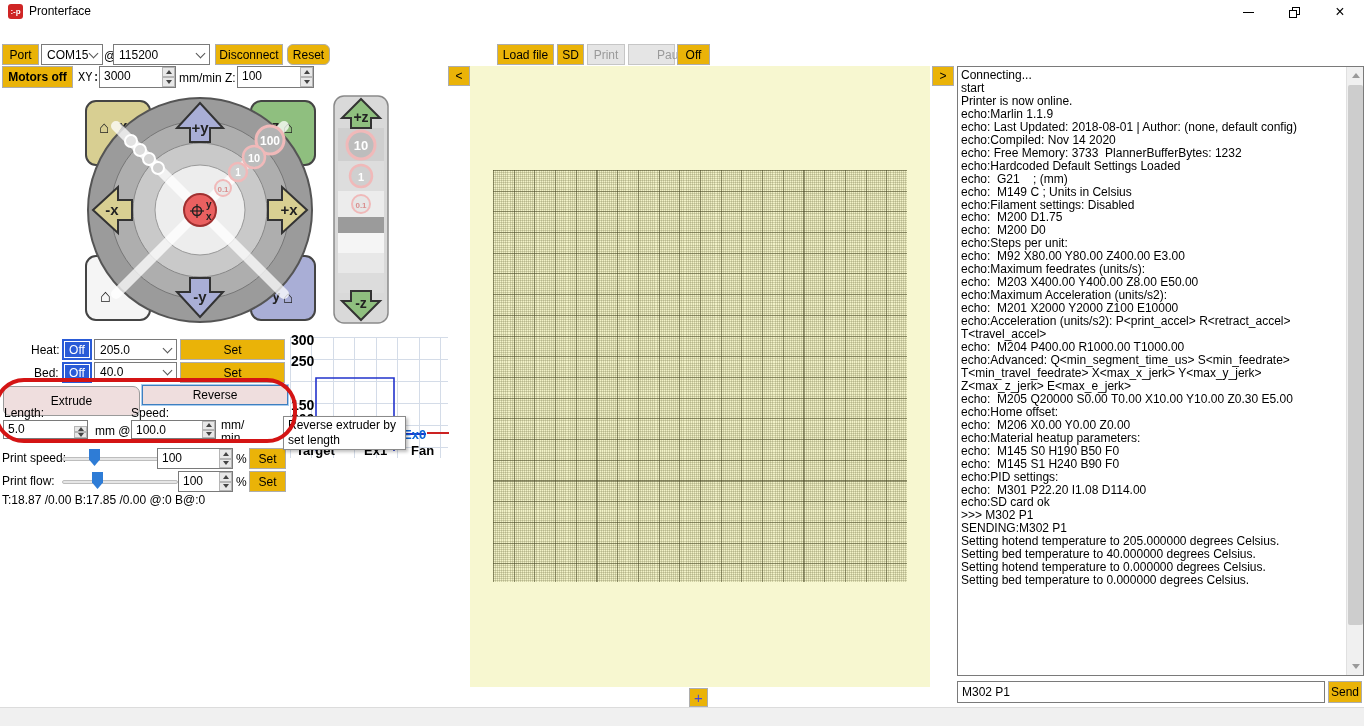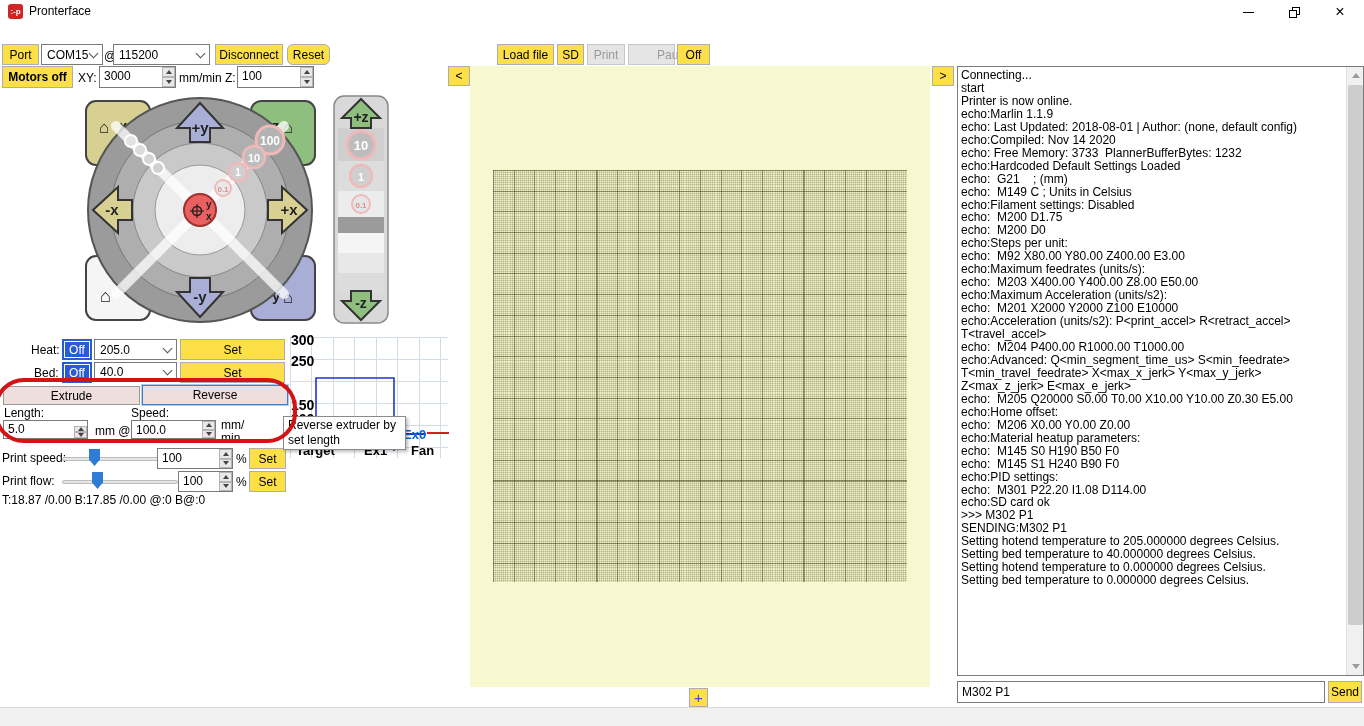--- a/index.html
+++ b/index.html
@@ -4,21 +4,21 @@
 <style>
   * { margin:0; padding:0; box-sizing:border-box; }
   html,body { background:#fff; }
   #app {
     position:relative; width:1364px; height:726px; overflow:hidden;
     font-family:"Liberation Sans","DejaVu Sans",sans-serif; font-size:12px; color:#000;
     background:#fff;
   }
   .abs { position:absolute; }
   .btn {
-    position:absolute; background:#fde047; border:1px solid #adadad;
+    position:absolute; background:#eab308; border:1px solid #adadad;
     display:flex; align-items:center; justify-content:center;
     font-size:12px; color:#000; cursor:default; user-select:none;
   }
   .btn.disabled { color:#9a9a9a; border-color:#c6c6c6; background:#e5e5e5; }
   .combo {
     position:absolute; background:#fff; border:1px solid #7a7a7a;
     display:flex; align-items:center; justify-content:space-between; padding:0 5px;
   }
   .chev { width:7px; height:7px; border-right:1.4px solid #555; border-bottom:1.4px solid #555; transform:rotate(45deg); margin-top:-3px; }
   .spinwrap { position:absolute; border:1px solid #7a7a7a; background:#fff; display:flex; }
@@ -116,21 +116,21 @@
   <div class="btn" style="left:215px;top:44px;width:68px;height:21px;">Disconnect</div>
   <div class="btn" style="left:287px;top:44px;width:43px;height:21px;border-radius:6px;">Reset</div>
 
   <div class="btn" style="left:497px;top:44px;width:57px;height:21px;">Load file</div>
   <div class="btn" style="left:557px;top:44px;width:27px;height:21px;">SD</div>
   <div class="btn disabled" style="left:587px;top:44px;width:38px;height:21px;">Print</div>
   <div class="btn disabled" style="left:628px;top:44px;width:45px;height:21px;padding-left:45px;">Pause</div>
   <div class="btn" style="left:677px;top:44px;width:33px;height:21px;">Off</div>
 
   <div class="btn" style="left:2px;top:66px;width:71px;height:22px;font-weight:bold;">Motors off</div>
-  <span class="lbl" style="left:78px;top:71px;">XY:</span>
+  <span class="lbl" style="left:78px;top:71px;font-family:Liberation Mono, monospace;">XY:</span>
   <div class="spinwrap" style="left:99px;top:66px;width:77px;height:22px;">
     <div class="spinval">3000</div>
     <div class="spincol">
       <div class="spinbtn">
           <div class="tri-up"></div>
         </div>
       <div class="spinbtn">
           <div class="tri-down"></div>
         </div>
     </div>
@@ -279,21 +279,21 @@
   <div class="btn" style="left:180px;top:339px;width:105px;height:21px;">Set</div>
 
   <span class="lbl" style="left:34px;top:366px;">Bed:</span>
   <div class="offbtn" style="left:62px;top:362px;width:30px;height:21px;">Off</div>
   <div class="combo" style="left:94px;top:362px;width:83px;height:19px;">
     <span>40.0</span>
     <span class="chev"></span>
   </div>
   <div class="btn" style="left:180px;top:362px;width:105px;height:21px;">Set</div>
 
-  <div class="pinkbtn" style="left:3px;top:386px;width:137px;height:19px;">Extrude</div>
+  <div class="pinkbtn" style="left:3px;top:386px;width:137px;height:30px;border-radius:7px;">Extrude</div>
   <div class="pinkbtn" style="left:142px;top:385px;width:146px;height:20px;border:1px solid #3f7fbf;box-shadow:0 0 0 1px #a8cdf0;">Reverse</div>
 
   <span class="lbl" style="left:4px;top:406px;">Length:</span>
   <span class="lbl" style="left:131px;top:406px;">Speed:</span>
 
   <div class="spinwrap" style="left:3px;top:420px;width:85px;height:19px;align-items:flex-end;">
     <div class="spinval">5.0</div>
     <div class="spincol">
       <div class="spinbtn">
           <div class="tri-up"></div>

